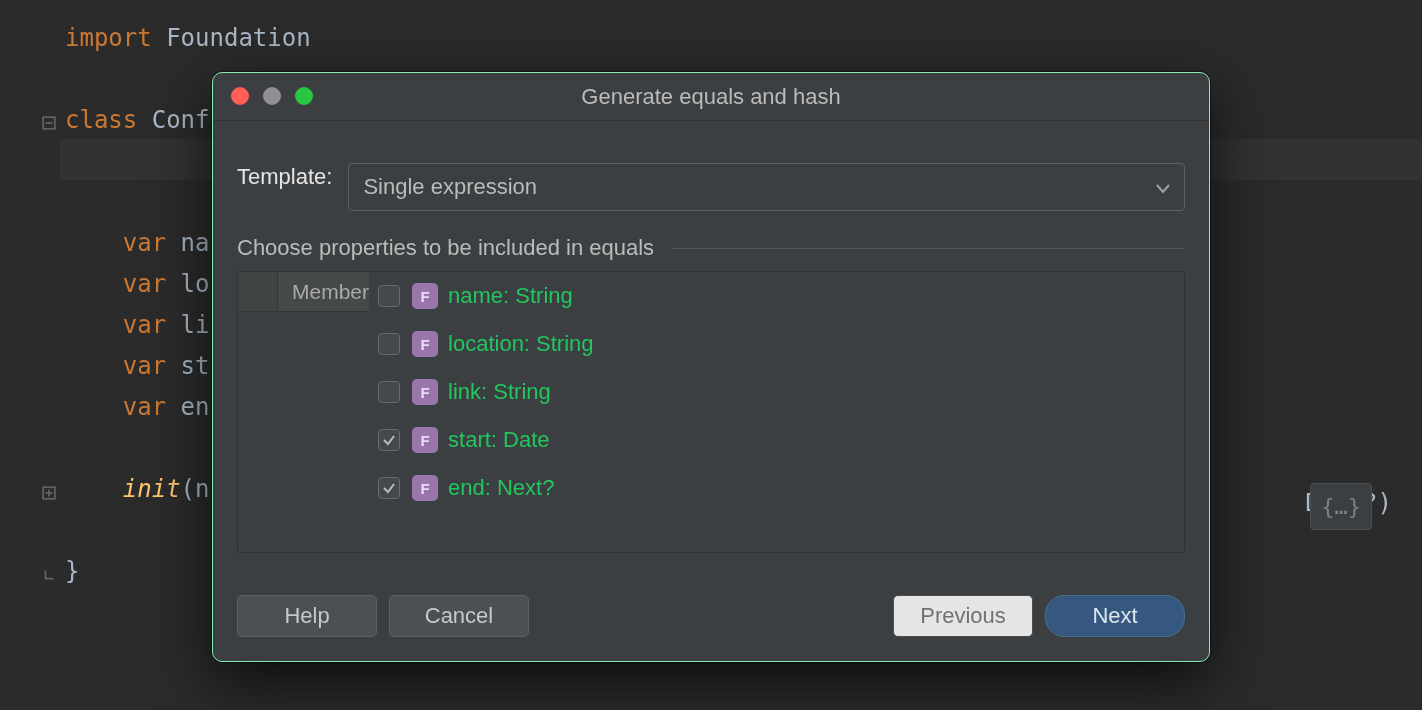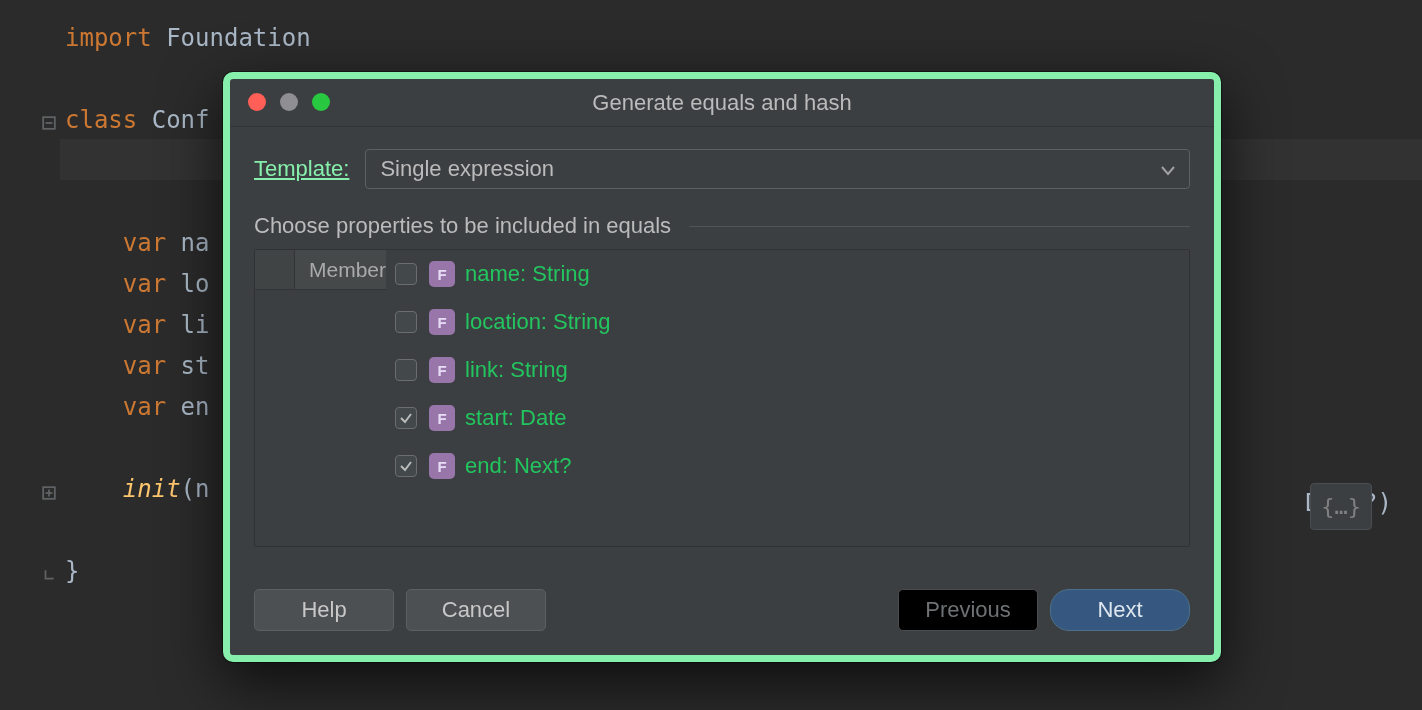--- a/index.html
+++ b/index.html
@@ -55,25 +55,25 @@
     border-radius: 4px;
     color: #808080;
     font-family: monospace;
     font-size: 22px;
     padding: 2px 10px;
   }
 
   
   .dialog {
     position: absolute;
-    left: 223px; top: 72px;
+    left: 212px; top: 72px;
     width: 998px;
     height: 590px;
     background: #3c3f41;
-    border: 7px solid #86efac;
+    border: 1px solid #86efac;
     border-radius: 10px;
     box-shadow: 0 20px 60px rgba(0,0,0,0.7), 0 0 0 1px rgba(0,0,0,0.4);
     display: flex;
     flex-direction: column;
   }
   .titlebar {
     height: 48px;
     display: flex;
     align-items: center;
     position: relative;
@@ -103,33 +103,34 @@
     color: #bbbbbb;
     font-size: 22px;
   }
 
   .template-row {
     display: flex;
     align-items: center;
     gap: 16px;
     margin-bottom: 24px;
   }
-  .template-label { color: #86efac; text-decoration: underline; }
+  .template-label { color: #e5e5e5; }
   .select {
     flex: 1;
-    height: 40px;
+    height: 48px;
     background: #3c3f41;
     border: 1px solid #5e6060;
     border-radius: 4px;
     display: flex;
     align-items: center;
     justify-content: space-between;
     padding: 0 14px;
     color: #bbbbbb;
     cursor: pointer;
+    margin-top: 20px;
   }
   .select-arrow {
     color: #a0a0a0;
   }
 
   .section-label {
     display: flex;
     align-items: center;
     gap: 18px;
     color: #bbbbbb;
@@ -227,21 +228,21 @@
     color: #c8c8c8;
     font-size: 22px;
     display: inline-flex;
     align-items: center;
     justify-content: center;
     cursor: pointer;
     padding: 0 22px;
   }
   .btn.disabled {
     color: #6f7274;
-    background: #000000;
+    background: #e5e5e5;
     border-color: #4a4c4d;
     cursor: default;
   }
   .btn.primary {
     background: #365880;
     border-color: #4a708b;
     color: #dde6ef;
     border-radius: 19px;
   }
 </style>

